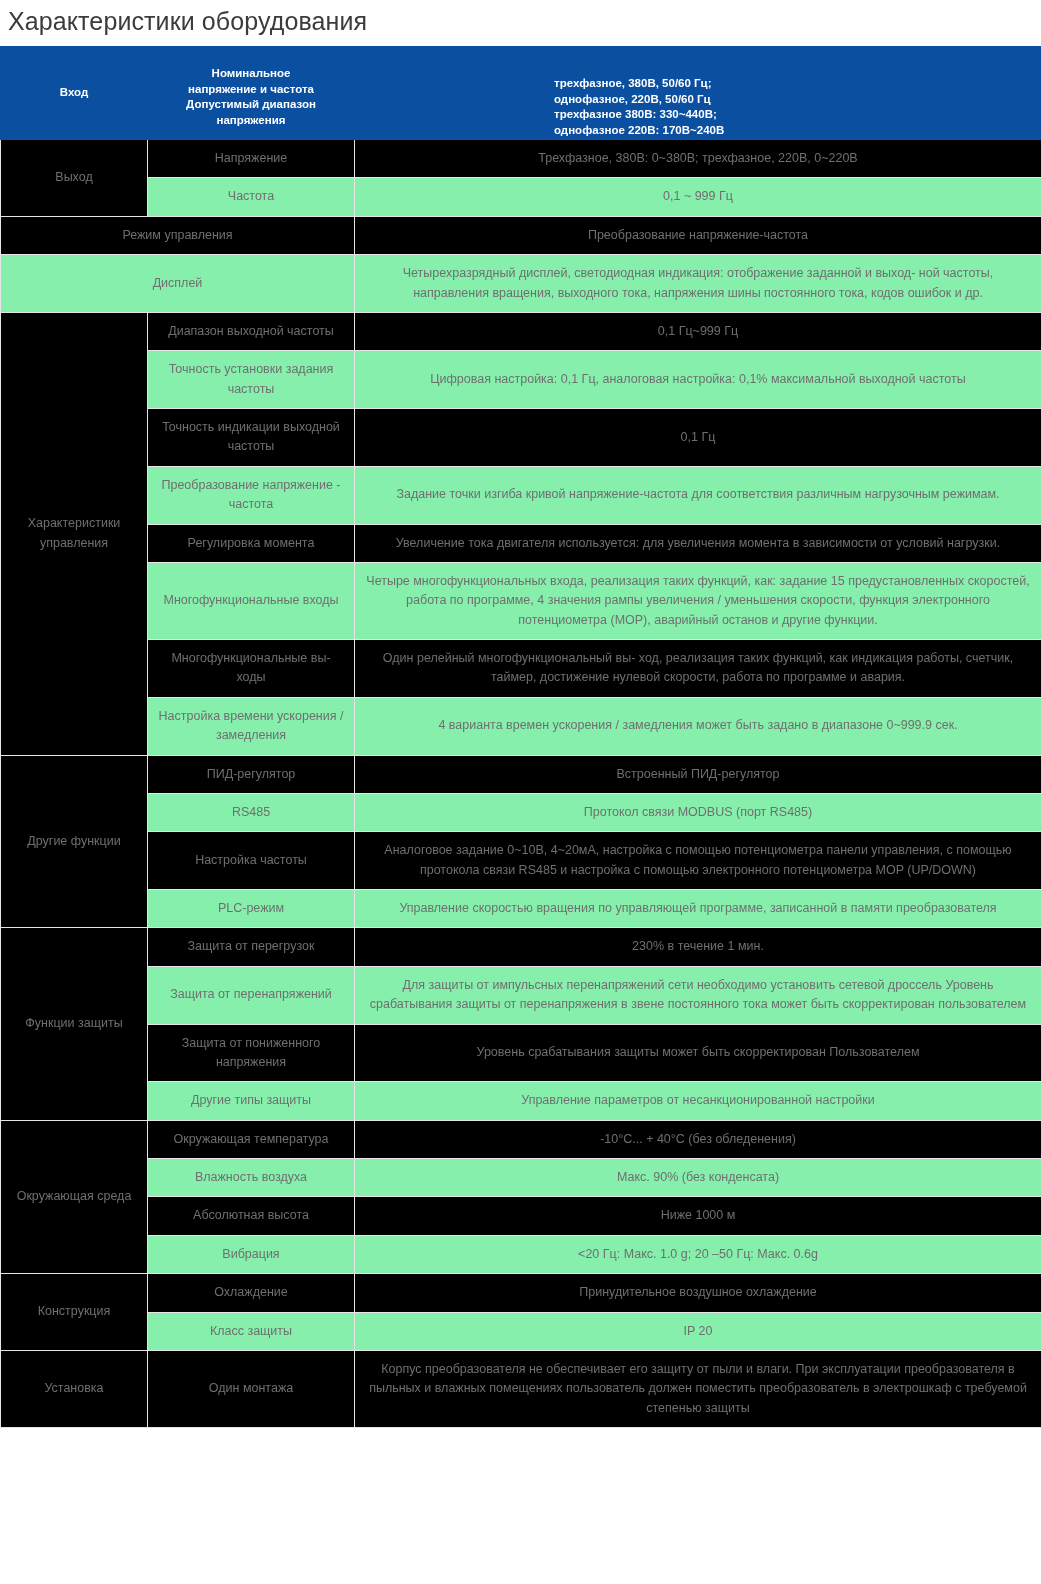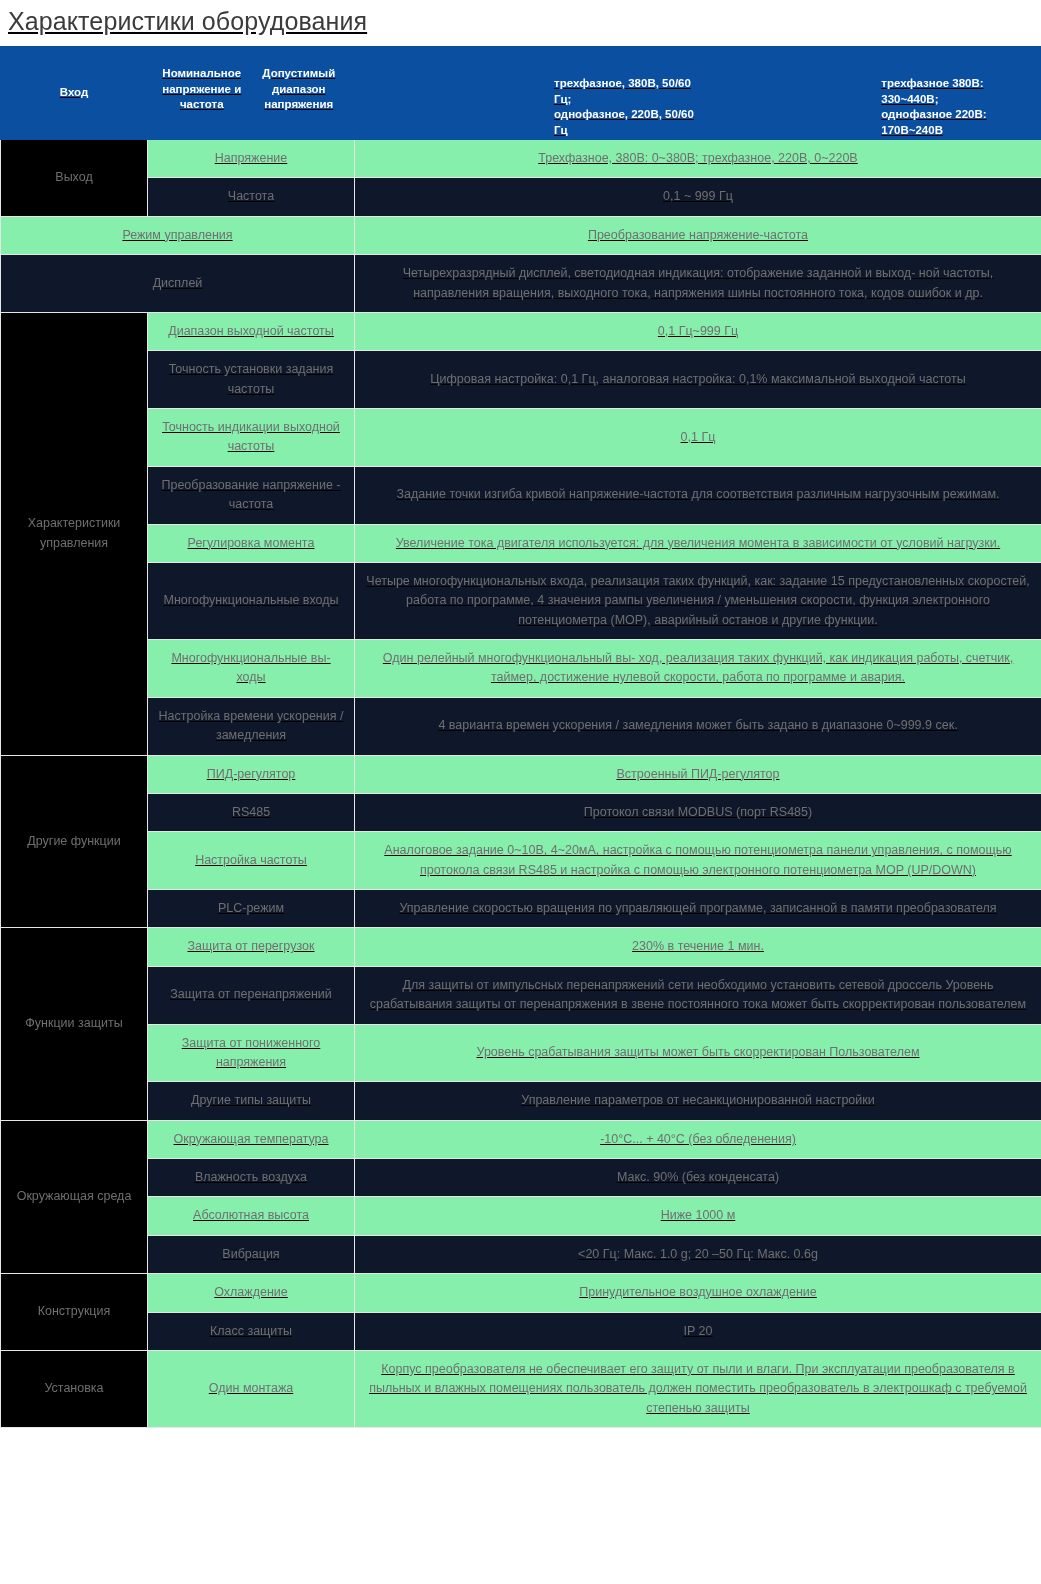--- a/index.html
+++ b/index.html
@@ -9,21 +9,20 @@
   }
   body {
     width: 1041px;
     font-family: "Liberation Sans", "DejaVu Sans", sans-serif;
     -webkit-font-smoothing: antialiased;
   }
 
   .page {
     width: 1041px;
     box-sizing: border-box;
-    text-decoration: underline;
   }
 
   .page-title {
     font-size: 25px;
     font-weight: 400;
     color: #3b3b3b;
     padding: 6px 0 10px 8px;
     letter-spacing: 0.1px;
     line-height: 1.2;
   }
@@ -58,41 +57,41 @@
     line-height: 1.35;
     border: 1px solid #0b4fa0;
     padding: 0;
   }
   .head-group {
     text-align: center;
     vertical-align: middle;
   }
   .head-stack {
     display: flex;
-    flex-direction: row;
+    flex-direction: column;
     justify-content: space-between;
     height: 72px;
     box-sizing: border-box;
     padding: 9px 6px 10px 6px;
   }
   .head-stack .line {
     text-align: center;
   }
   .head-stack.vals {
     padding-left: 14px;
     margin-top: 20px;
   }
   .head-stack.vals .line {
     text-align: left;
     padding-left: 185px;
   }
 
   
-  td.shade { background: #0f172a; }
-  td.plain { background: #86efac; margin-top: 40px; }
+  td.shade { background: #86efac; }
+  td.plain { background: #000000; margin-top: 40px; }
   td.group { background: #000000; }
 
   td.label { color: #6f6f6f; }
   td.value { color: #737373; }
   td.merged { text-align: center; }
 </style>
 </head>
 <body>
 
 <div class="page">

